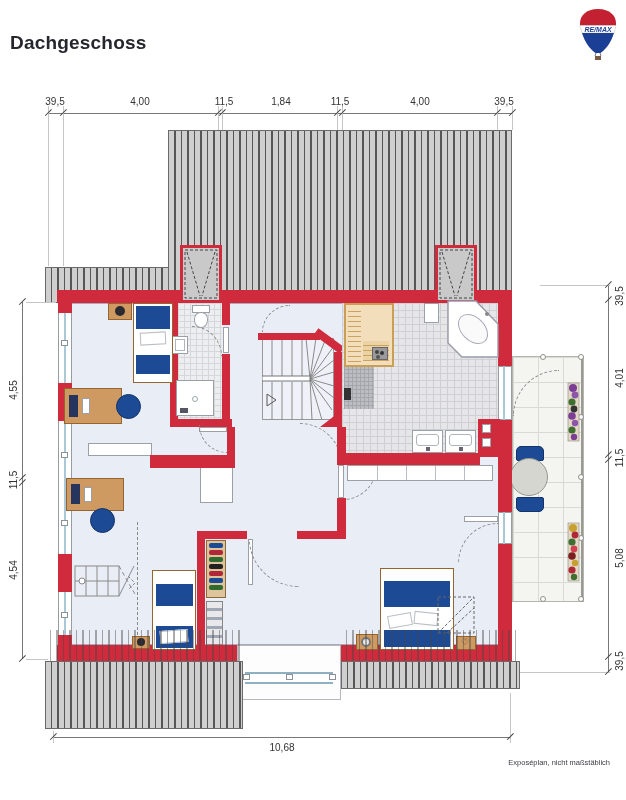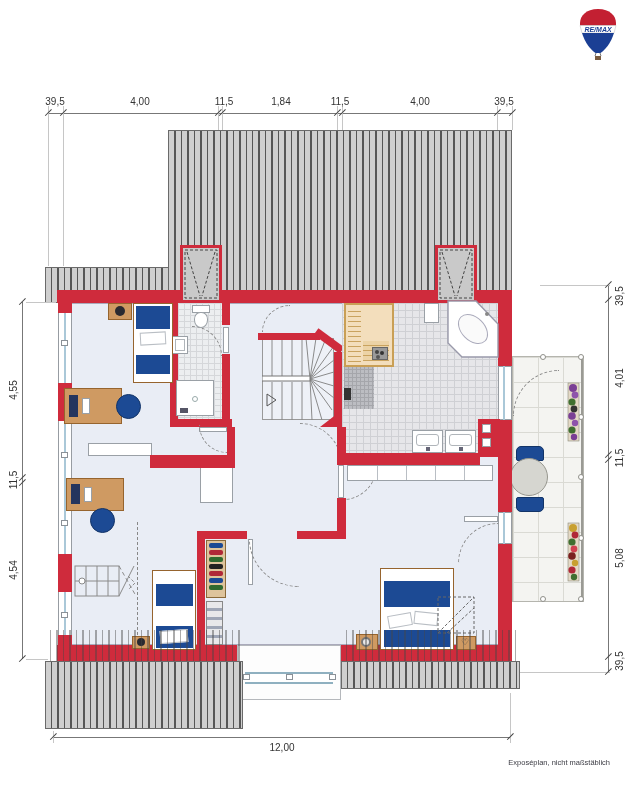--- a/index.html
+++ b/index.html
@@ -33,20 +33,21 @@
   .clothes{display:flex;flex-direction:column;gap:2px;padding:2px;box-sizing:border-box;background:#dec49c;border:1px solid #8a6a3a;}
   .clothes div{height:5px;border-radius:2px;}
   .shoes{background:repeating-linear-gradient(180deg,#e8e8ea 0 6px,#9fa6b6 6px 9px);border:1px solid #888;box-sizing:border-box;}
   .pillow{background:#fff;border:1px solid #b9bec4;box-sizing:border-box;}
 </style>
 </head>
 <body>
 
 <div class="stage">
 
+  <div class="a title" style="left:10px;top:32px;">Dachgeschoss</div>
   <svg class="a" style="left:576px;top:7px;" width="44" height="54" viewBox="0 0 44 54">
     <path d="M22 2 C10 2 4 9 4 16 L4 18.5 L40 18.5 L40 16 C40 9 34 2 22 2 Z" fill="#c32032"></path>
     <path d="M4 18.5 L40 18.5 L38 26 L6 26 Z" fill="#ffffff" stroke="#b9b9b9" stroke-width="0.5"></path>
     <path d="M6 26 L38 26 C35 36 29 43 24.5 46 L19.5 46 C15 43 9 36 6 26 Z" fill="#1b3f94"></path>
     <text x="22" y="24.6" text-anchor="middle" font-size="7" font-style="italic" font-weight="bold" fill="#1b3f94">RE/MAX</text>
     <line x1="20" y1="46" x2="19" y2="49" stroke="#555" stroke-width="0.8"></line>
     <line x1="24" y1="46" x2="25" y2="49" stroke="#555" stroke-width="0.8"></line>
     <rect x="19" y="49" width="6" height="4" fill="#7a5c40"></rect>
   </svg>
 
@@ -359,16 +360,16 @@
   <div class="tick" style="left:18px;top:658px;"></div>
   <span class="vlabel" style="left:13px;top:390px;">4,55</span>
   <span class="vlabel" style="left:13px;top:480px;">11,5</span>
   <span class="vlabel" style="left:13px;top:570px;">4,54</span>
 
   <div class="a dimline" style="left:53px;top:737px;width:457px;height:1px;"></div>
   <div class="a ext" style="left:53px;top:731px;width:1px;height:12px;"></div>
   <div class="a ext" style="left:510px;top:693px;width:1px;height:50px;"></div>
   <div class="tick" style="left:49px;top:736px;"></div>
   <div class="tick" style="left:506px;top:736px;"></div>
-  <span class="hlabel" style="left:282px;top:742px;">12,00</span>
+  <span class="hlabel" style="left:282px;top:742px;">10,68</span>
 
   <div class="a note" style="left:420px;top:758px;width:190px;text-align:right;">Exposéplan, nicht maßstäblich</div>
 </div>
 
 </body></html>

